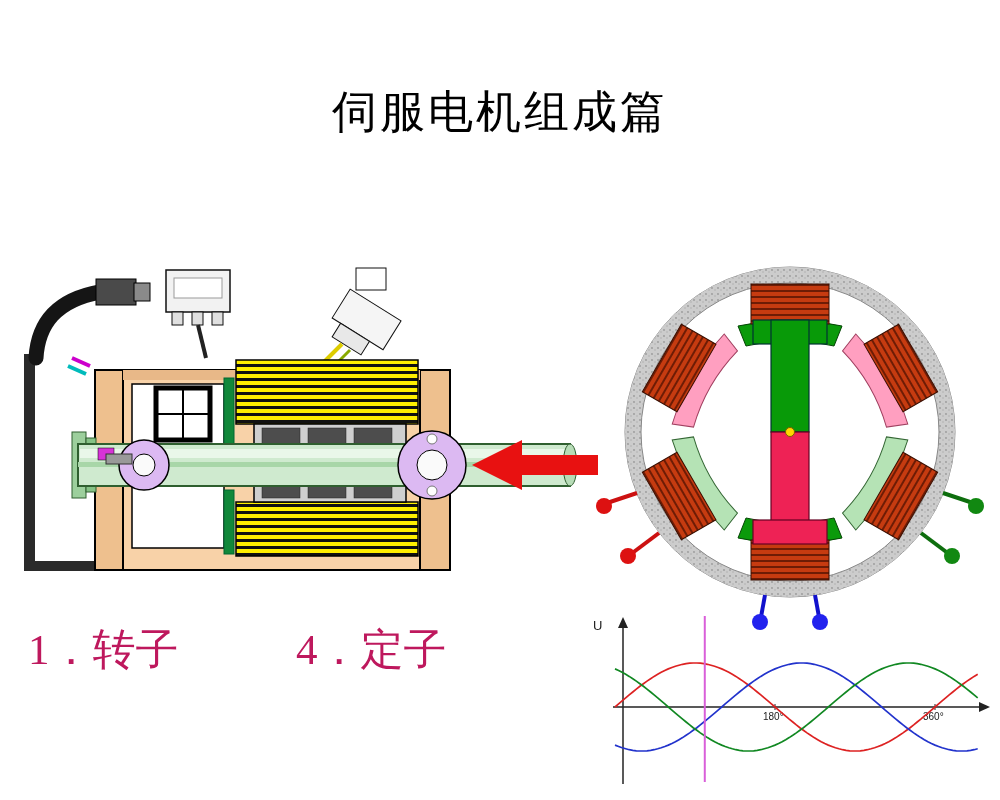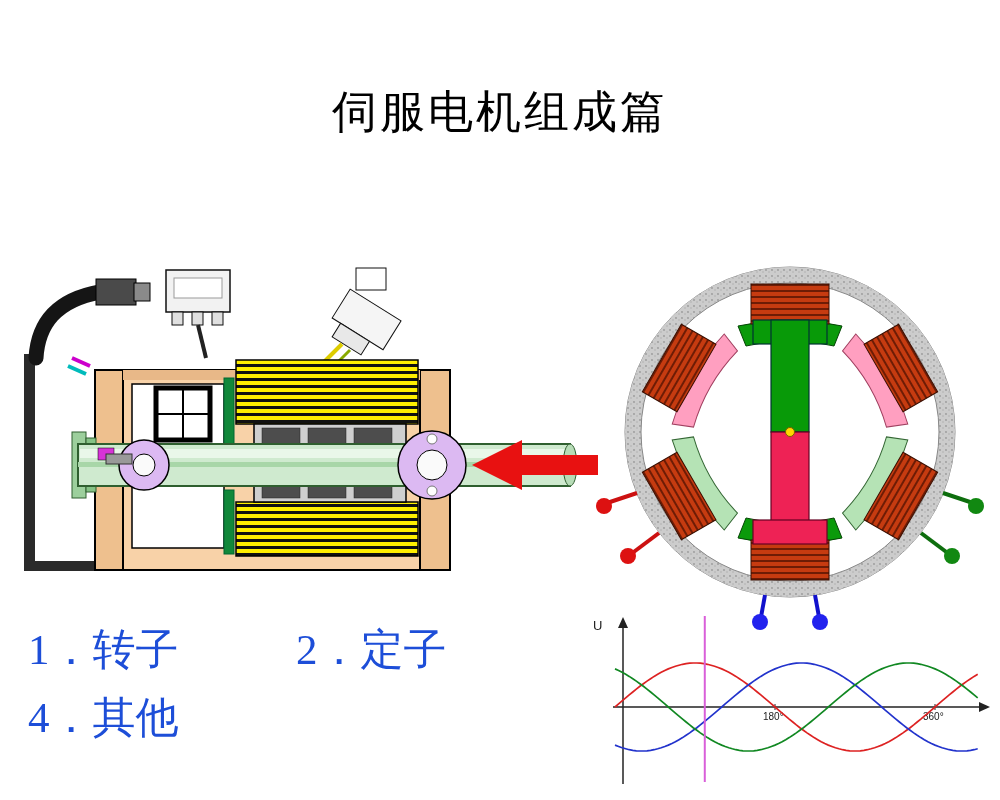--- a/index.html
+++ b/index.html
@@ -13,21 +13,21 @@
     text-align:center; font-size:45px; font-weight:400;
     letter-spacing:3px; color:#000;
   }
   .fig { position:absolute; }
   .fig-cutaway { left:20px; top:238px; width:580px; height:330px; }
   .fig-cross   { left:590px; top:208px; width:400px; height:400px; }
   .fig-wave    { left:585px; top:588px; width:410px; height:185px; }
   .parts-list {
     position:absolute; left:28px; top:592px;
     display:grid; grid-template-columns:268px auto;
-    font-size:43px; line-height:68px; color:#1d4ed8;
+    font-size:43px; line-height:68px; color:#be185d;
   }
   svg { display:block; }
 </style>
 </head>
 <body>
 
 <div class="slide">
 
   <h1 class="slide-title">伺服电机组成篇</h1>
 
@@ -217,17 +217,16 @@
           <path d="M30.0,95.0L33.6,91.9L37.1,88.9L40.7,85.9L44.2,82.9L47.8,80.0L51.3,77.1L54.9,74.3L58.4,71.7L62.0,69.1L65.6,66.7L69.1,64.4L72.7,62.3L76.2,60.3L79.8,58.5L83.3,56.9L86.9,55.5L90.4,54.2L94.0,53.2L97.6,52.3L101.1,51.7L104.7,51.2L108.2,51.0L111.8,51.0L115.3,51.2L118.9,51.7L122.4,52.3L126.0,53.2L129.6,54.2L133.1,55.5L136.7,56.9L140.2,58.5L143.8,60.3L147.3,62.3L150.9,64.4L154.4,66.7L158.0,69.1L161.6,71.7L165.1,74.3L168.7,77.1L172.2,80.0L175.8,82.9L179.3,85.9L182.9,88.9L186.4,91.9L190.0,95.0L193.6,98.1L197.1,101.1L200.7,104.1L204.2,107.1L207.8,110.0L211.3,112.9L214.9,115.7L218.4,118.3L222.0,120.9L225.6,123.3L229.1,125.6L232.7,127.7L236.2,129.7L239.8,131.5L243.3,133.1L246.9,134.5L250.4,135.8L254.0,136.8L257.6,137.7L261.1,138.3L264.7,138.8L268.2,139.0L271.8,139.0L275.3,138.8L278.9,138.3L282.4,137.7L286.0,136.8L289.6,135.8L293.1,134.5L296.7,133.1L300.2,131.5L303.8,129.7L307.3,127.7L310.9,125.6L314.4,123.3L318.0,120.9L321.6,118.3L325.1,115.7L328.7,112.9L332.2,110.0L335.8,107.1L339.3,104.1L342.9,101.1L346.4,98.1L350.0,95.0L353.6,91.9L357.1,88.9L360.7,85.9L364.2,82.9L367.8,80.0L371.3,77.1L374.9,74.3L378.4,71.7L382.0,69.1L385.6,66.7L389.1,64.4L392.7,62.3" fill="none" stroke="#dd2222" stroke-width="1.7"></path>
           <path d="M30.0,133.1L33.6,134.5L37.1,135.8L40.7,136.8L44.2,137.7L47.8,138.3L51.3,138.8L54.9,139.0L58.4,139.0L62.0,138.8L65.6,138.3L69.1,137.7L72.7,136.8L76.2,135.8L79.8,134.5L83.3,133.1L86.9,131.5L90.4,129.7L94.0,127.7L97.6,125.6L101.1,123.3L104.7,120.9L108.2,118.3L111.8,115.7L115.3,112.9L118.9,110.0L122.4,107.1L126.0,104.1L129.6,101.1L133.1,98.1L136.7,95.0L140.2,91.9L143.8,88.9L147.3,85.9L150.9,82.9L154.4,80.0L158.0,77.1L161.6,74.3L165.1,71.7L168.7,69.1L172.2,66.7L175.8,64.4L179.3,62.3L182.9,60.3L186.4,58.5L190.0,56.9L193.6,55.5L197.1,54.2L200.7,53.2L204.2,52.3L207.8,51.7L211.3,51.2L214.9,51.0L218.4,51.0L222.0,51.2L225.6,51.7L229.1,52.3L232.7,53.2L236.2,54.2L239.8,55.5L243.3,56.9L246.9,58.5L250.4,60.3L254.0,62.3L257.6,64.4L261.1,66.7L264.7,69.1L268.2,71.7L271.8,74.3L275.3,77.1L278.9,80.0L282.4,82.9L286.0,85.9L289.6,88.9L293.1,91.9L296.7,95.0L300.2,98.1L303.8,101.1L307.3,104.1L310.9,107.1L314.4,110.0L318.0,112.9L321.6,115.7L325.1,118.3L328.7,120.9L332.2,123.3L335.8,125.6L339.3,127.7L342.9,129.7L346.4,131.5L350.0,133.1L353.6,134.5L357.1,135.8L360.7,136.8L364.2,137.7L367.8,138.3L371.3,138.8L374.9,139.0L378.4,139.0L382.0,138.8L385.6,138.3L389.1,137.7L392.7,136.8" fill="none" stroke="#2233cc" stroke-width="1.7"></path>
           <path d="M30.0,56.9L33.6,58.5L37.1,60.3L40.7,62.3L44.2,64.4L47.8,66.7L51.3,69.1L54.9,71.7L58.4,74.3L62.0,77.1L65.6,80.0L69.1,82.9L72.7,85.9L76.2,88.9L79.8,91.9L83.3,95.0L86.9,98.1L90.4,101.1L94.0,104.1L97.6,107.1L101.1,110.0L104.7,112.9L108.2,115.7L111.8,118.3L115.3,120.9L118.9,123.3L122.4,125.6L126.0,127.7L129.6,129.7L133.1,131.5L136.7,133.1L140.2,134.5L143.8,135.8L147.3,136.8L150.9,137.7L154.4,138.3L158.0,138.8L161.6,139.0L165.1,139.0L168.7,138.8L172.2,138.3L175.8,137.7L179.3,136.8L182.9,135.8L186.4,134.5L190.0,133.1L193.6,131.5L197.1,129.7L200.7,127.7L204.2,125.6L207.8,123.3L211.3,120.9L214.9,118.3L218.4,115.7L222.0,112.9L225.6,110.0L229.1,107.1L232.7,104.1L236.2,101.1L239.8,98.1L243.3,95.0L246.9,91.9L250.4,88.9L254.0,85.9L257.6,82.9L261.1,80.0L264.7,77.1L268.2,74.3L271.8,71.7L275.3,69.1L278.9,66.7L282.4,64.4L286.0,62.3L289.6,60.3L293.1,58.5L296.7,56.9L300.2,55.5L303.8,54.2L307.3,53.2L310.9,52.3L314.4,51.7L318.0,51.2L321.6,51.0L325.1,51.0L328.7,51.2L332.2,51.7L335.8,52.3L339.3,53.2L342.9,54.2L346.4,55.5L350.0,56.9L353.6,58.5L357.1,60.3L360.7,62.3L364.2,64.4L367.8,66.7L371.3,69.1L374.9,71.7L378.4,74.3L382.0,77.1L385.6,80.0L389.1,82.9L392.7,85.9" fill="none" stroke="#118822" stroke-width="1.7"></path>
           <line x1="119.77777777777777" x2="119.77777777777777" y1="4" y2="170" stroke="#d95fd9" stroke-width="2"></line>
         </g>
     </svg>
   </div>
 
   <div class="parts-list">
     <span>1．转子</span>
-    <span>2．定子</span>
-    <span>4．其他</span>
+    <span>4．定子</span>
   </div>
 
 </div>
 
 </body></html>

